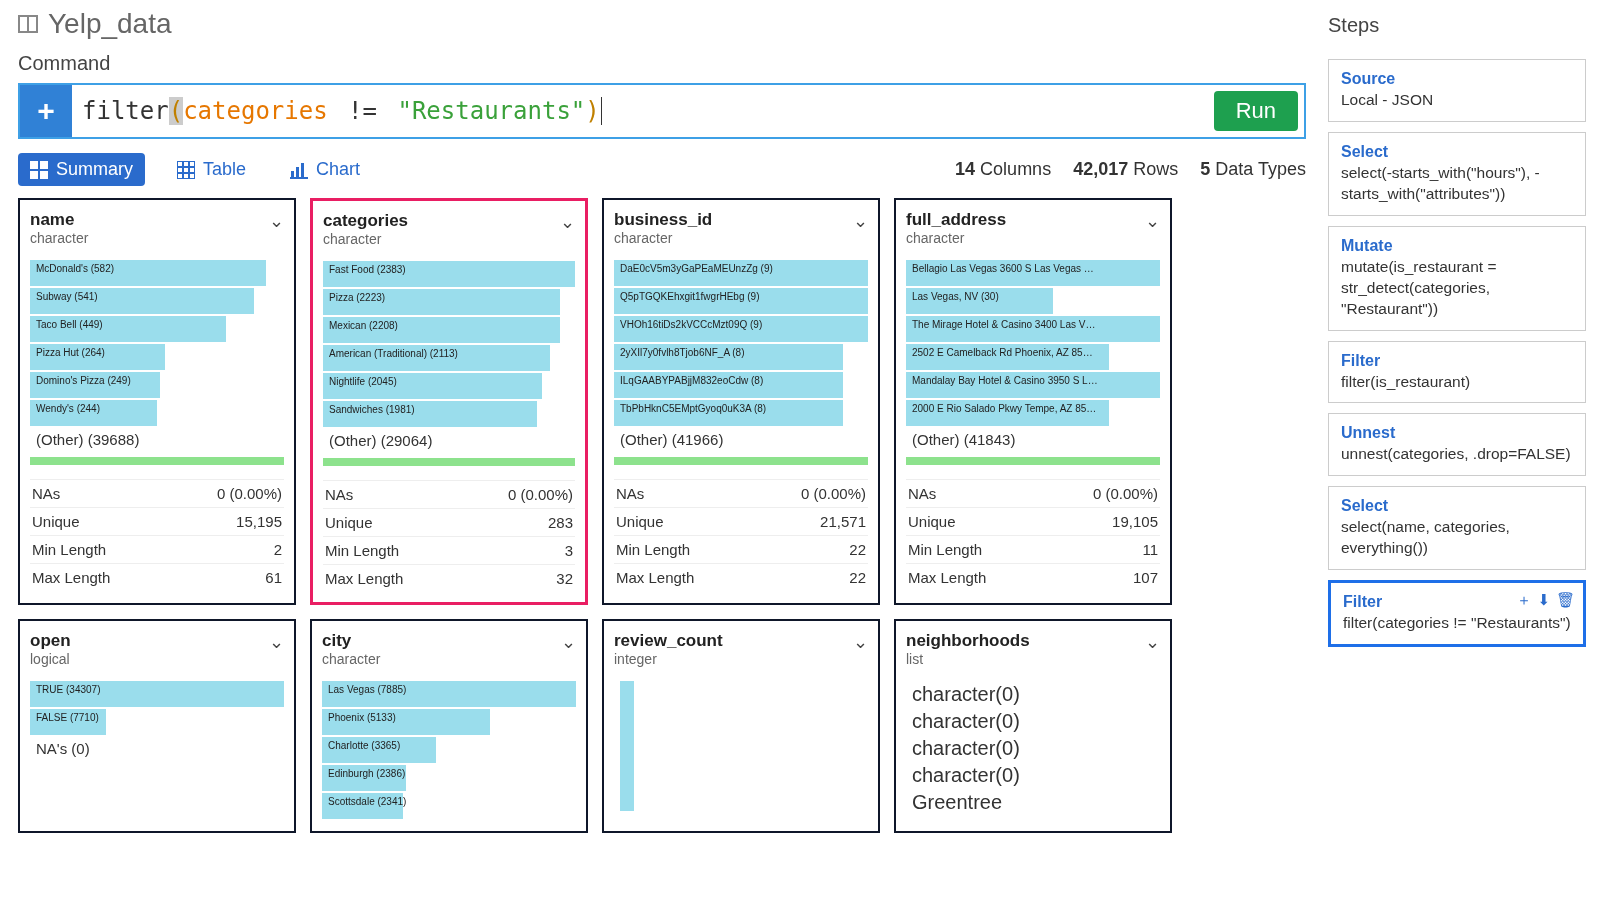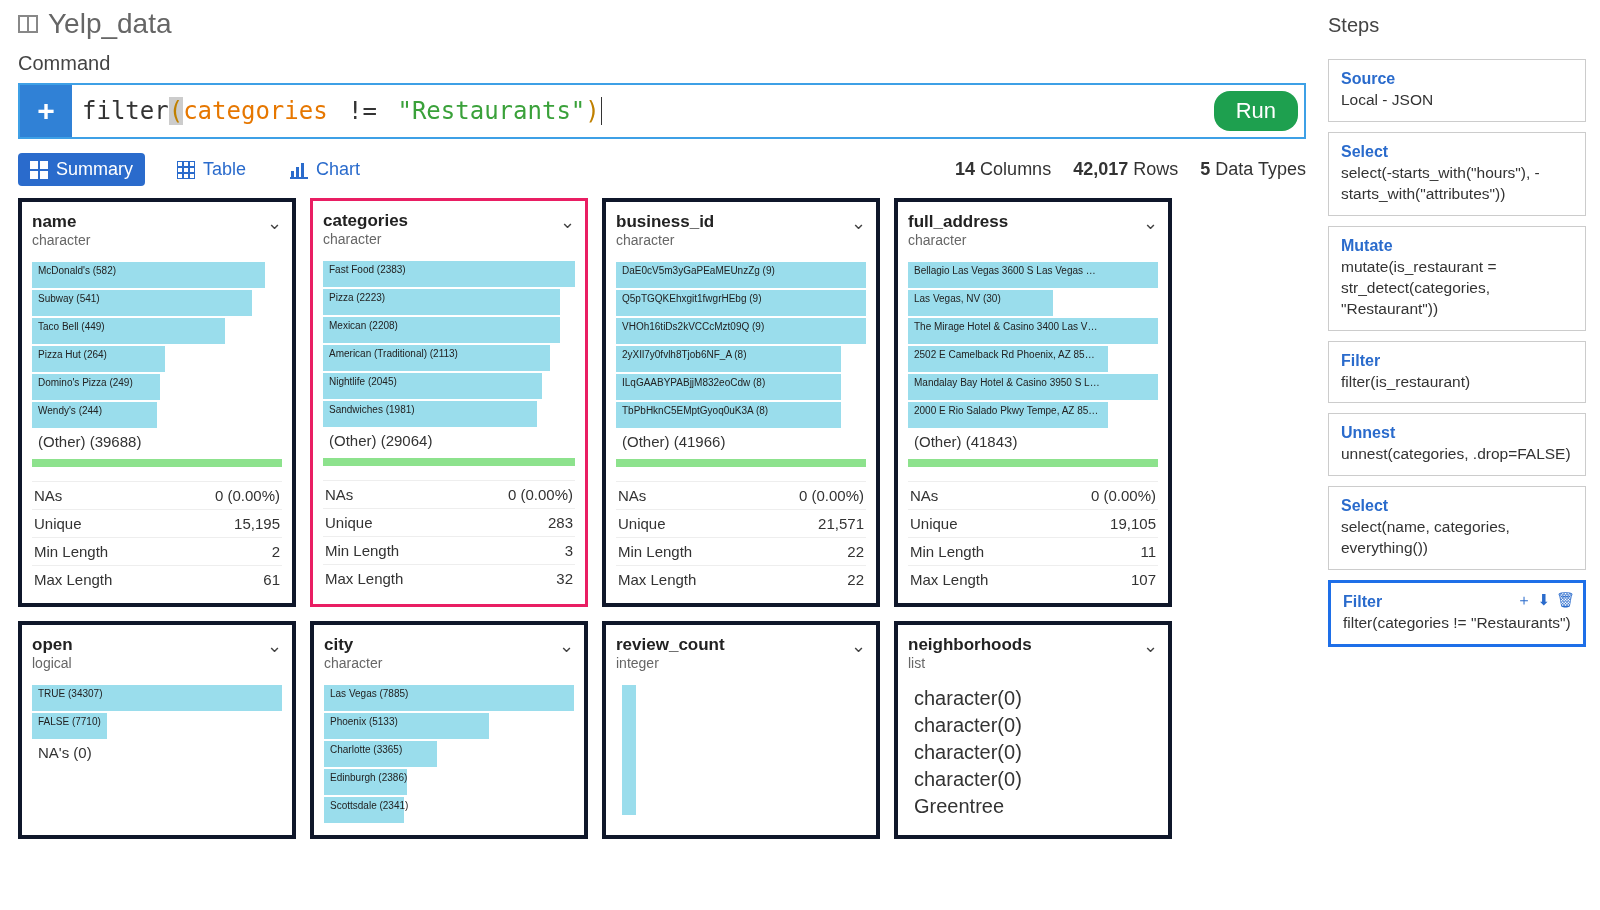--- a/index.html
+++ b/index.html
@@ -15,29 +15,29 @@
 .cmd-row { display: flex; border: 2px solid #3ea0e6; }
 .add-btn { width: 52px; background: #3081d6; color: #fff; display:flex; align-items:center; justify-content:center; font-size: 30px; font-weight: bold; }
 .cmd-input { flex:1; display:flex; align-items:center; padding: 0 10px; font-family: Menlo, Consolas, monospace; font-size: 24px; background:#fff; height: 52px; }
 .cmd-input .fn { color:#333; }
 .cmd-input .paren { color:#c08000; }
 .cmd-input .paren-hl { background:#ccc; }
 .cmd-input .ident { color:#e67700; }
 .cmd-input .op { color:#333; margin:0 6px; }
 .cmd-input .str { color:#3aa13a; }
 .cmd-input .cursor { display:inline-block; width:1px; height:28px; background:#333; vertical-align:middle; margin-left:1px; }
-.run-btn { background:#1ea04f; color:#fff; font-size:22px; padding:0 22px; display:flex; align-items:center; margin:6px; border-radius:16px; }
+.run-btn { background:#1ea04f; color:#fff; font-size:22px; padding:0 22px; display:flex; align-items:center; margin:6px; border-radius:4px; }
 .views { display:flex; align-items:center; margin-top:14px; gap: 20px; }
 .view-btn { display:flex; align-items:center; gap:8px; font-size:18px; color:#2a6bcc; padding:6px 12px; border-radius:4px; }
 .view-btn.active { background:#2a6bcc; color:#fff; }
 .view-btn .ico { width:18px; height:18px; display:inline-flex; }
 .stats { margin-left:auto; display:flex; gap:22px; font-size:18px; color:#333; }
 .stats b { font-weight:700; }
 .grid { display:flex; flex-wrap:wrap; gap:14px; margin-top:12px; overflow:hidden; }
-.card { width: 278px; border:4px solid #0f172a; padding:10px; background:#fff; }
+.card { width: 278px; border:2px solid #0f172a; padding:10px; background:#fff; }
 .card.highlight { border:3px solid #e91e63; }
 .card-head { display:flex; align-items:flex-start; }
 .card-head .t { flex:1; }
 .col-name { font-size:17px; font-weight:700; color:#222; }
 .col-type { font-size:14px; color:#666; }
 .chev { font-size:18px; color:#444; }
 .bars { margin-top:14px; }
 .bar-row { position:relative; height:26px; margin-bottom:2px; }
 .bar-fill { position:absolute; left:0; top:0; bottom:0; background:#9addec; }
 .bar-label { position:relative; padding:3px 6px; font-size:10px; color:#222; white-space:nowrap; overflow:hidden; text-overflow:ellipsis; }

